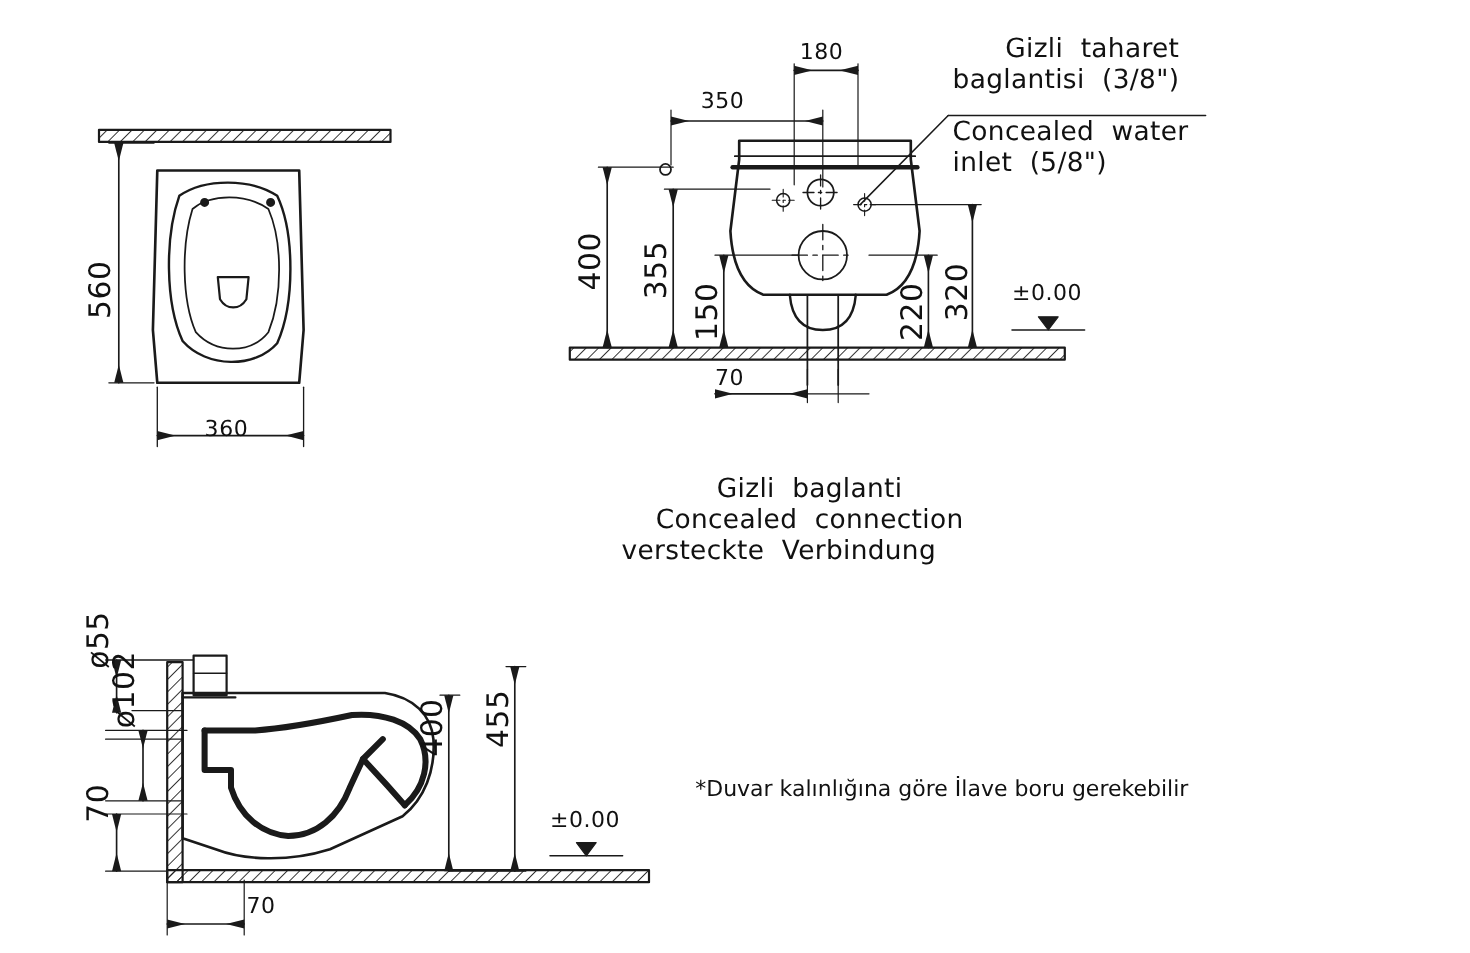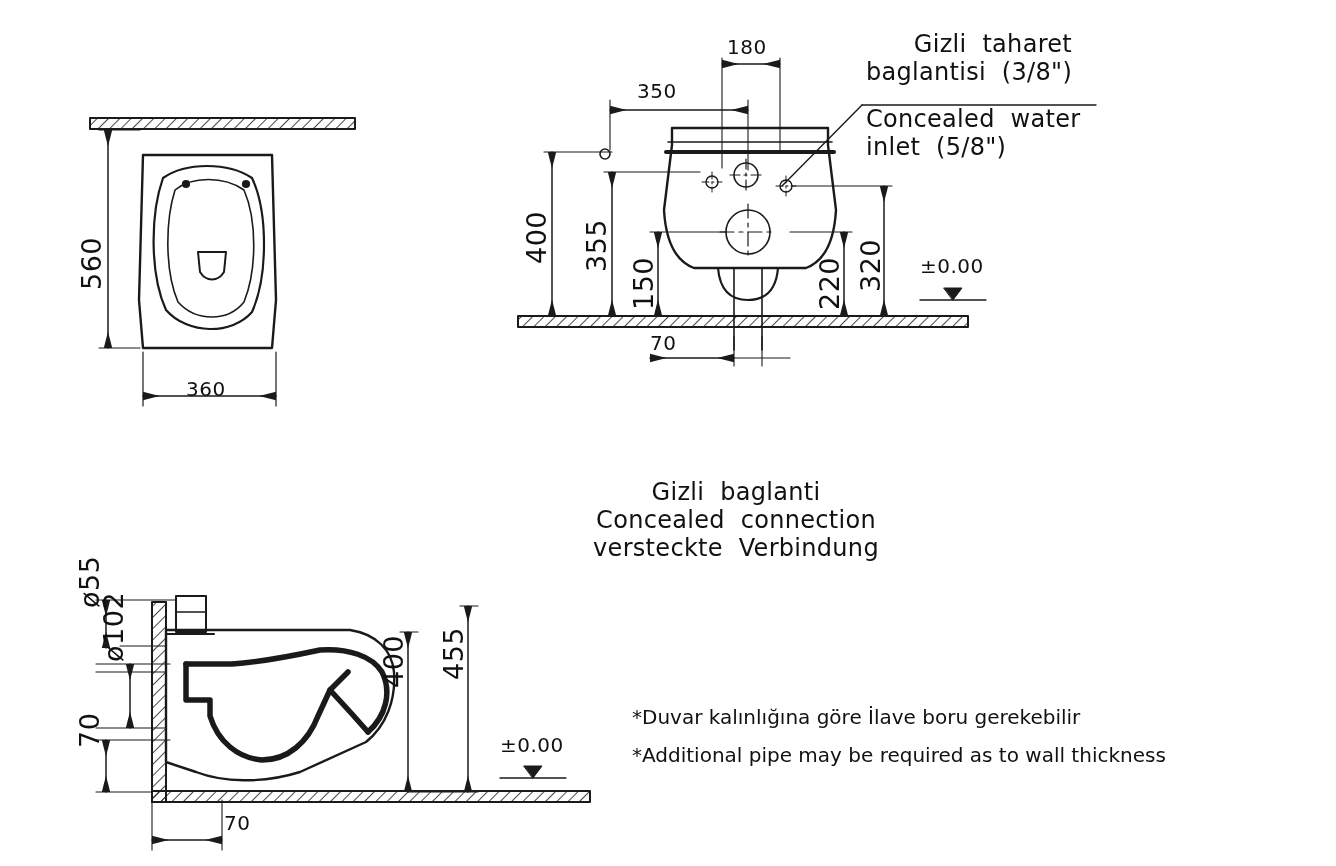--- a/index.html
+++ b/index.html
@@ -41,21 +41,20 @@
   }
   .note {
     font-size: 24px;
     letter-spacing: 0.3px;
   }
   .note-big {
     font-size: 20px;
   }
   .center {
     text-align: center;
-    margin-top: 48px;
   }
 </style>
 </head>
 <body>
 
 <div id="page">
 
   <svg class="drawing" viewBox="0 0 1336 866">
     <defs>
       <pattern id="hatch" width="8" height="8" patternUnits="userSpaceOnUse" patternTransform="rotate(45)">
@@ -235,26 +234,25 @@
   <div class="lbl dim" style="left:650px; top:332px;">70</div>
   <div class="lbl dim" style="left:920px; top:255px;">±0.00</div>
 
   <div class="lbl note" style="left:866px; top:30px;text-align:right;">Gizli  taharet
 baglantisi  (3/8")</div>
   <div class="lbl note" style="left:866px; top:105px;">Concealed  water
 inlet  (5/8")</div>
 
   <div class="lbl note center" style="left:600px; top:430px; width:272px;">Gizli  baglanti</div>
   <div class="lbl note center" style="left:588px; top:458px; width:296px;">Concealed  connection</div>
-  <div class="lbl note center" style="left:588px; top:486px; width:296px;">versteckte  Verbindung</div>
+  <div class="lbl note center" style="left:560px; top:486px; width:296px;">versteckte  Verbindung</div>
 
   <div class="lbl dimv" style="left:74px; top:608px;">ø55</div>
   <div class="lbl dimv" style="left:98px; top:662px;">ø102</div>
   <div class="lbl dimv" style="left:74px; top:748px;">70</div>
   <div class="lbl dimv" style="left:378px; top:688px;">400</div>
   <div class="lbl dimv" style="left:438px; top:680px;">455</div>
   <div class="lbl dim" style="left:224px; top:812px;">70</div>
   <div class="lbl dim" style="left:500px; top:734px;">±0.00</div>
 
   <div class="lbl note-big" style="left:632px; top:706px;">*Duvar kalınlığına göre İlave boru gerekebilir</div>
-  <div class="lbl note-big" style="left:632px; top:744px;">*Additional pipe may be required as to wall thickness</div>
 
 </div>
 
 </body></html>

